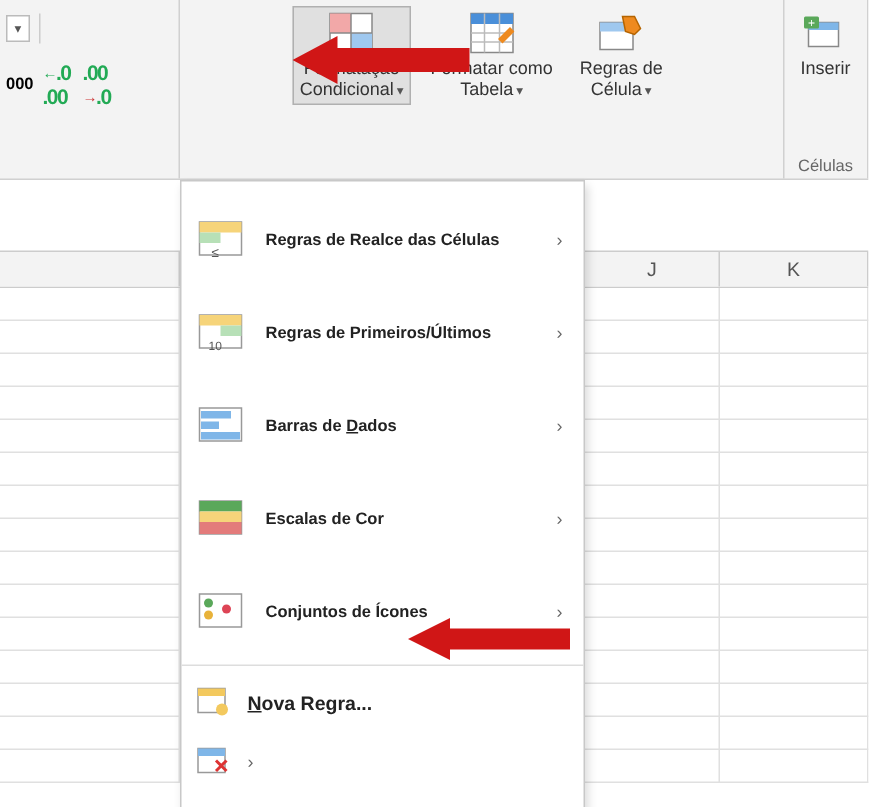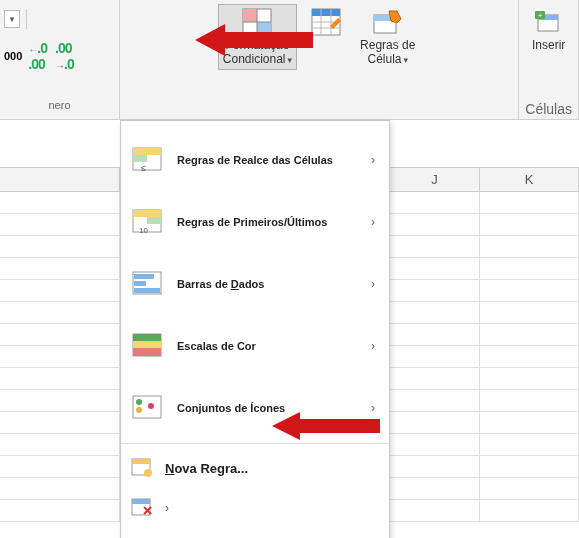--- a/index.html
+++ b/index.html
@@ -15,21 +15,21 @@
 .numfmt-text { font-size: 11px; }
 .ribbon-left-label { margin-top: auto; font-size: 11px; color: #666; text-align: center; padding-bottom: 2px; }
 
 .ribbon-group { display: flex; flex-direction: column; align-items: center; border-right: 1px solid #d0d0d0; padding: 4px 6px 2px; }
 .ribbon-group-icons { display: flex; gap: 8px; }
 .ribbon-btn { display: flex; flex-direction: column; align-items: center; gap: 2px; padding: 2px 4px; border: 1px solid transparent; cursor: pointer; }
 .ribbon-btn.active { background: #e0e0e0; border-color: #b0b0b0; }
 .ribbon-btn .icon-box { width: 32px; height: 30px; display: flex; align-items: center; justify-content: center; }
 .ribbon-btn .lbl { font-size: 12px; color: #333; text-align: center; line-height: 1.15; }
 .caret-d { font-size: 9px; color: #555; margin-left: 2px; }
-.ribbon-group-label { margin-top: auto; font-size: 14px; color: #666; padding-top: 2px; }
+.ribbon-group-label { margin-top: auto; font-size: 11px; color: #666; padding-top: 2px; }
 
 .grid { position: relative; }
 .col-headers { display: flex; height: 24px; border-bottom: 1px solid #ccc; }
 .col-h { border-right: 1px solid #ccc; background: #f3f3f3; color: #555; font-size: 13px; display: flex; align-items: center; justify-content: center; }
 .rows .row { display: flex; height: 22px; }
 .rows .cell { border-right: 1px solid #e0e0e0; border-bottom: 1px solid #e0e0e0; }
 
 .menu { position: absolute; left: 120px; top: 120px; width: 270px; background: #fff; border: 1px solid #c8c8c8; box-shadow: 2px 3px 6px rgba(0,0,0,0.15); padding: 8px 0; z-index: 10; }
 .menu-item { display: flex; align-items: center; gap: 12px; padding: 10px 14px 10px 10px; cursor: pointer; }
 .menu-item.big { padding: 16px 14px 16px 10px; }
@@ -60,21 +60,20 @@
     </div>
     <div class="ribbon-left-mid">
       <span class="numfmt-text">000</span>
       <span class="numfmt-btn">
         <span class="dec-icon"><span class="ar">←</span>.0<br>.00</span>
       </span>
       <span class="numfmt-btn">
         <span class="dec-icon red">.00<br><span class="ar">→</span>.0</span>
       </span>
     </div>
-    <div class="ribbon-left-label">nero</div>
   </div>
 
   <div class="ribbon-group" style="flex:1">
     <div class="ribbon-group-icons">
       <div class="ribbon-btn active">
         <div class="icon-box">
           <svg width="30" height="28" viewBox="0 0 30 28">
             <rect x="1" y="1" width="28" height="26" fill="#fff" stroke="#888"></rect>
             <rect x="1" y="1" width="14" height="13" fill="#f2a8a8"></rect>
             <rect x="15" y="14" width="14" height="13" fill="#9fc8ef"></rect>
@@ -90,20 +89,21 @@
           <svg width="30" height="28" viewBox="0 0 30 28">
             <rect x="1" y="1" width="28" height="26" fill="#fff" stroke="#888"></rect>
             <rect x="1" y="1" width="28" height="7" fill="#4a8fd9"></rect>
             <line x1="1" y1="14" x2="29" y2="14" stroke="#bbb"></line>
             <line x1="1" y1="20" x2="29" y2="20" stroke="#bbb"></line>
             <line x1="10" y1="1" x2="10" y2="27" stroke="#bbb"></line>
             <line x1="20" y1="1" x2="20" y2="27" stroke="#bbb"></line>
             <path d="M19 18 L27 10 L30 13 L22 21 Z" fill="#ee8a1f"></path>
           </svg>
         </div>
+        <div class="lbl"><span>Formatar como</span><br><span>Tabela</span><span class="caret-d">▾</span></div>
       </div>
 
       <div class="ribbon-btn">
         <div class="icon-box">
           <svg width="30" height="28" viewBox="0 0 30 28">
             <rect x="1" y="7" width="22" height="18" fill="#fff" stroke="#888"></rect>
             <rect x="1" y="7" width="22" height="6" fill="#9fc8ef"></rect>
             <path d="M16 3 L24 3 L28 11 L24 15 L18 13 Z" fill="#ee8a1f" stroke="#b56400"></path>
           </svg>
         </div>

